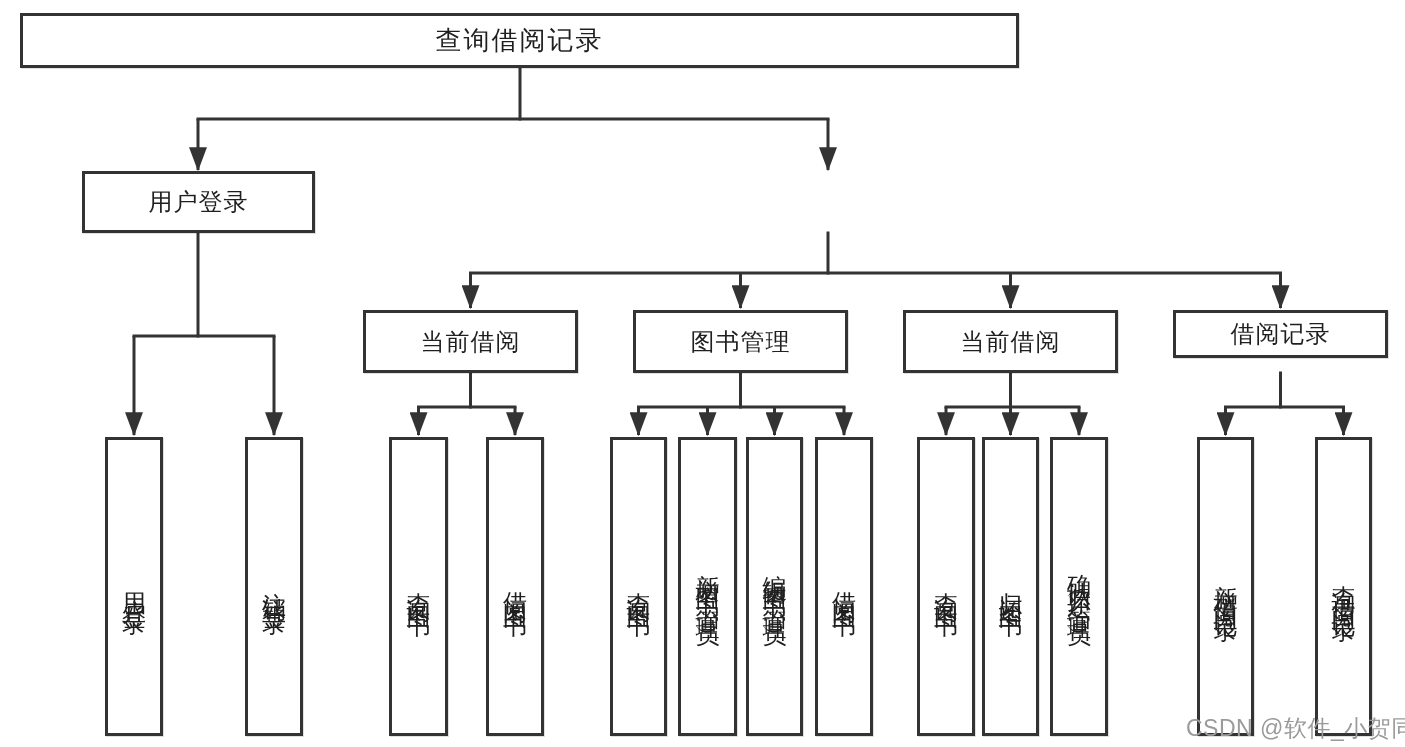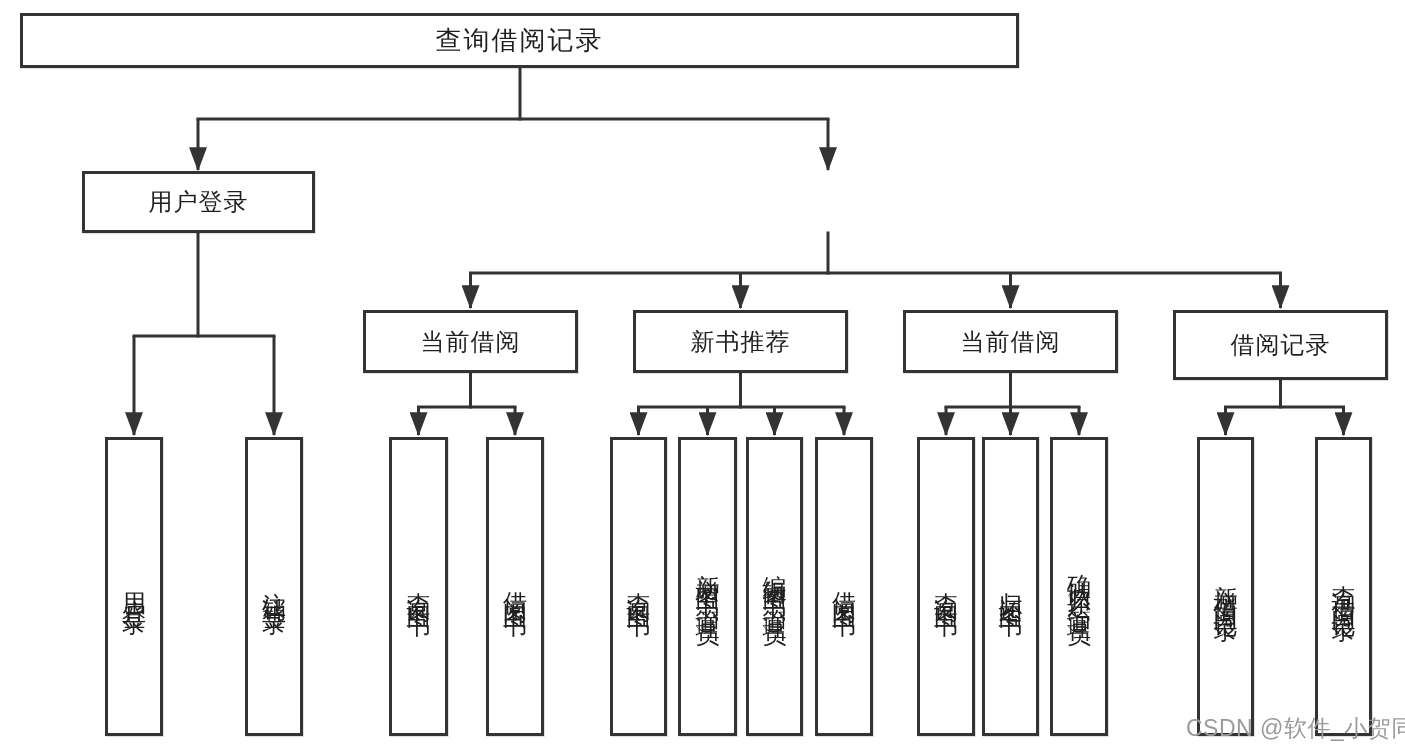--- a/index.html
+++ b/index.html
@@ -101,23 +101,23 @@
       <line x1="1225.5" y1="407" x2="1225.5" y2="435" marker-end="url(#ah)"></line>
       <line x1="1343.5" y1="407" x2="1343.5" y2="435" marker-end="url(#ah)"></line>
     </g>
   </svg>
 
   <div class="box h root-box" style="left:20px; top:13px; width:999px; height:55px;">查询借阅记录</div>
 
   <div class="box h" style="left:82px; top:171px; width:233px; height:62px;">用户登录</div>
 
   <div class="box h" style="left:363px; top:310px; width:215px; height:63px;">当前借阅</div>
-  <div class="box h" style="left:633px; top:310px; width:215px; height:63px;">新书推荐</div>
+  <div class="box h" style="left:633px; top:310px; width:215px; height:63px;">图书管理</div>
   <div class="box h" style="left:903px; top:310px; width:215px; height:63px;">当前借阅</div>
-  <div class="box h" style="left:1173px; top:310px; width:215px; height:70px;">借阅记录</div>
+  <div class="box h" style="left:1173px; top:310px; width:215px; height:48px;">借阅记录</div>
 
   <div class="box v" style="left:105px; top:437px; width:58px; height:299px;">用户登录</div>
   <div class="box v" style="left:245px; top:437px; width:58px; height:299px;">注销登录</div>
 
   <div class="box v" style="left:389px; top:437px; width:59px; height:299px;">查询图书</div>
   <div class="box v" style="left:486px; top:437px; width:58px; height:299px;">借阅图书</div>
 
   <div class="box v" style="left:610px; top:437px; width:57px; height:299px;">查询图书</div>
   <div class="box v" style="left:678px; top:437px; width:59px; height:299px;">新增图书（管理员）</div>
   <div class="box v" style="left:746px; top:437px; width:57px; height:299px;">编辑图书（管理员）</div>

